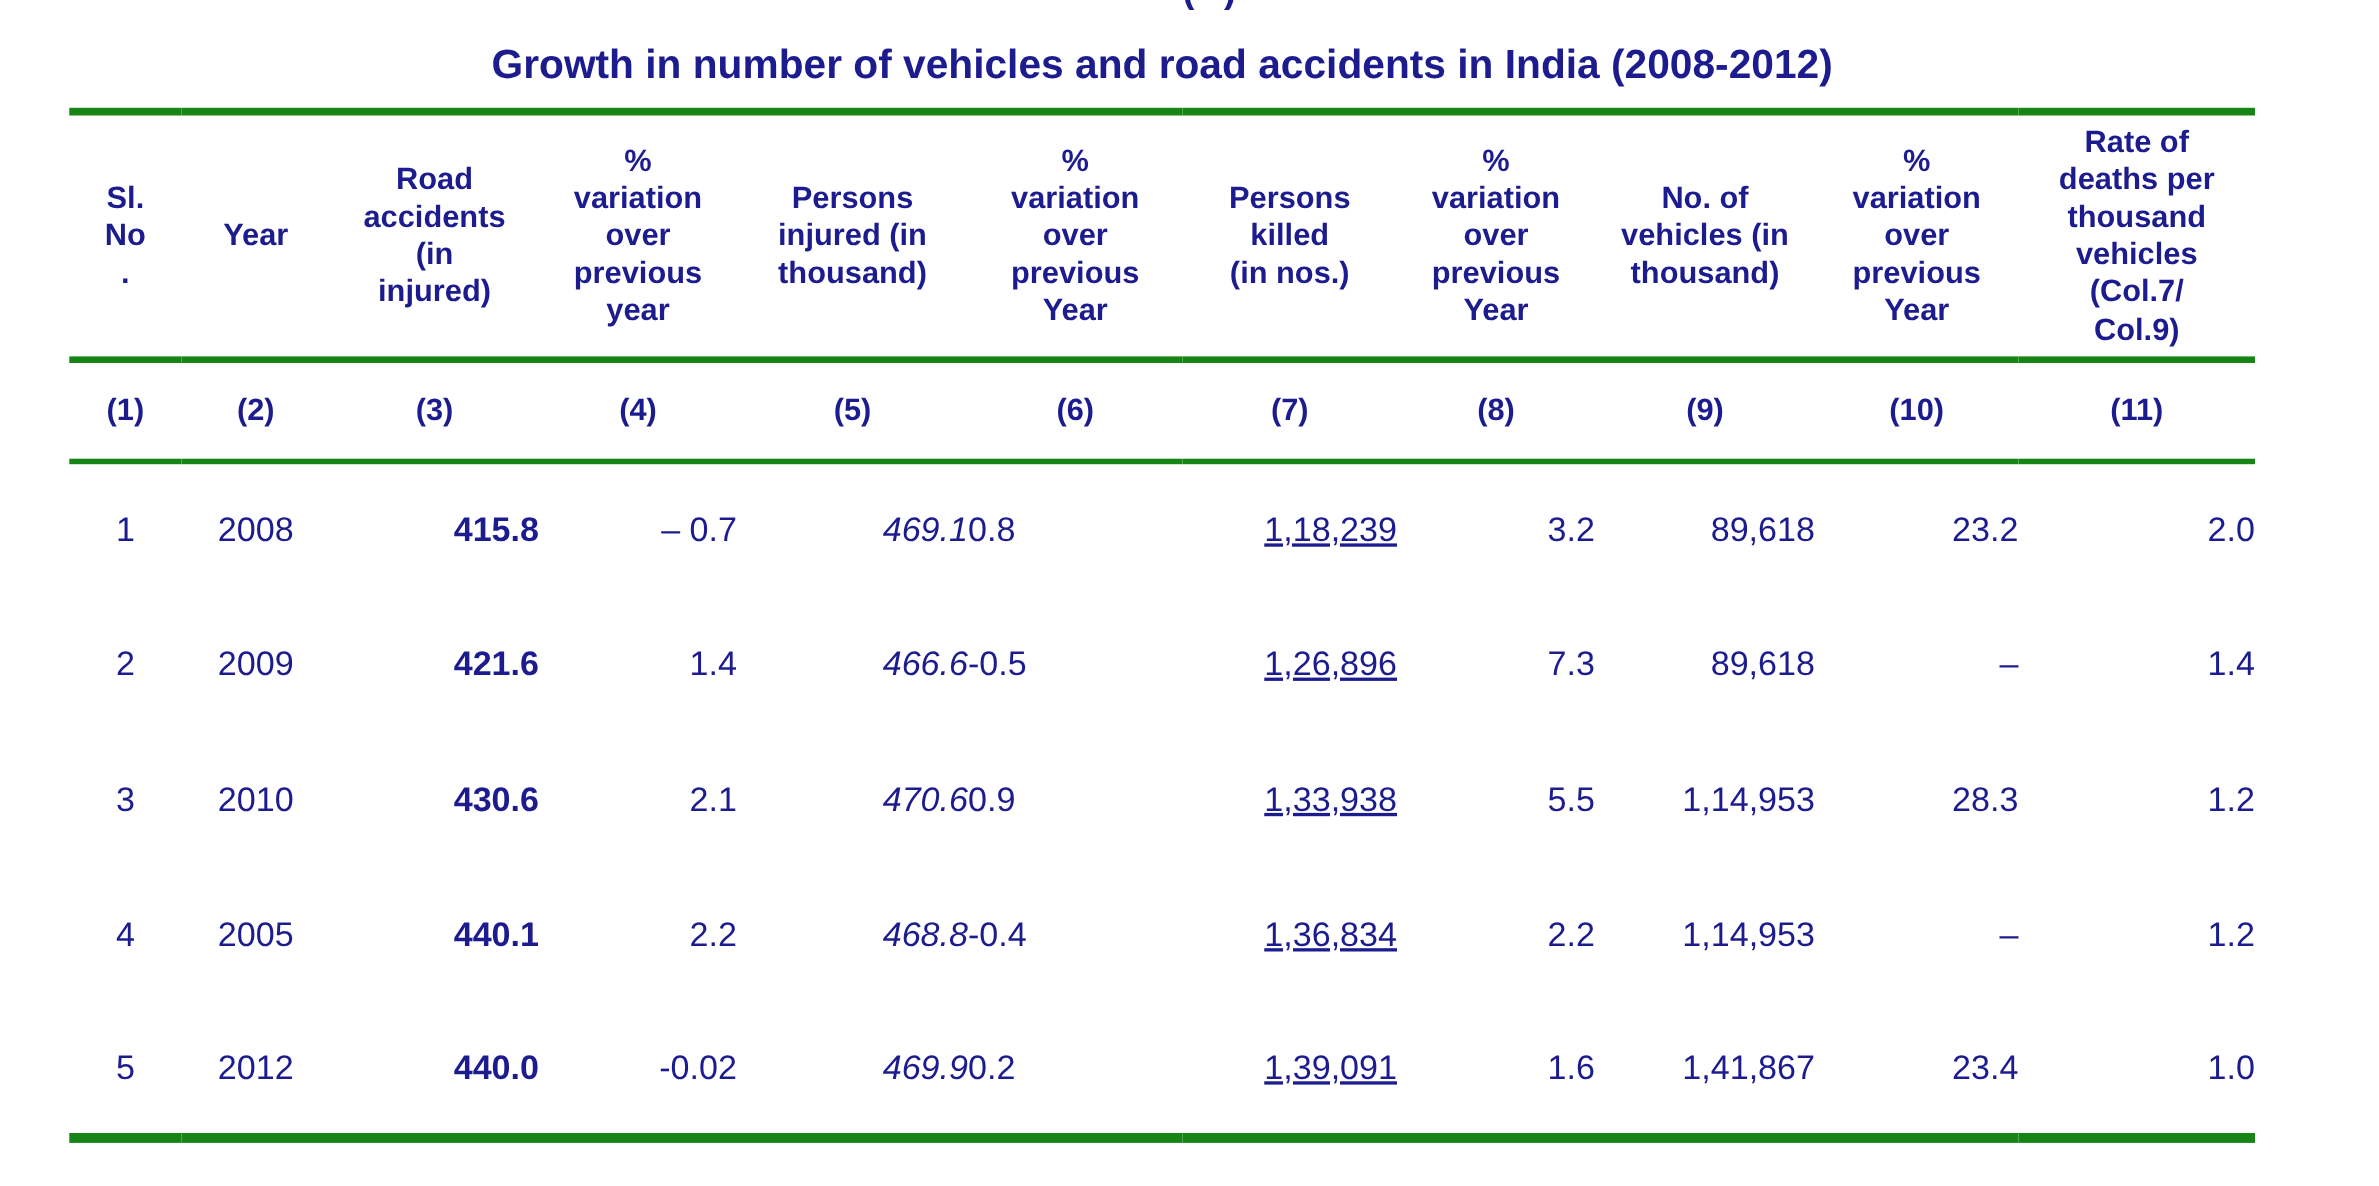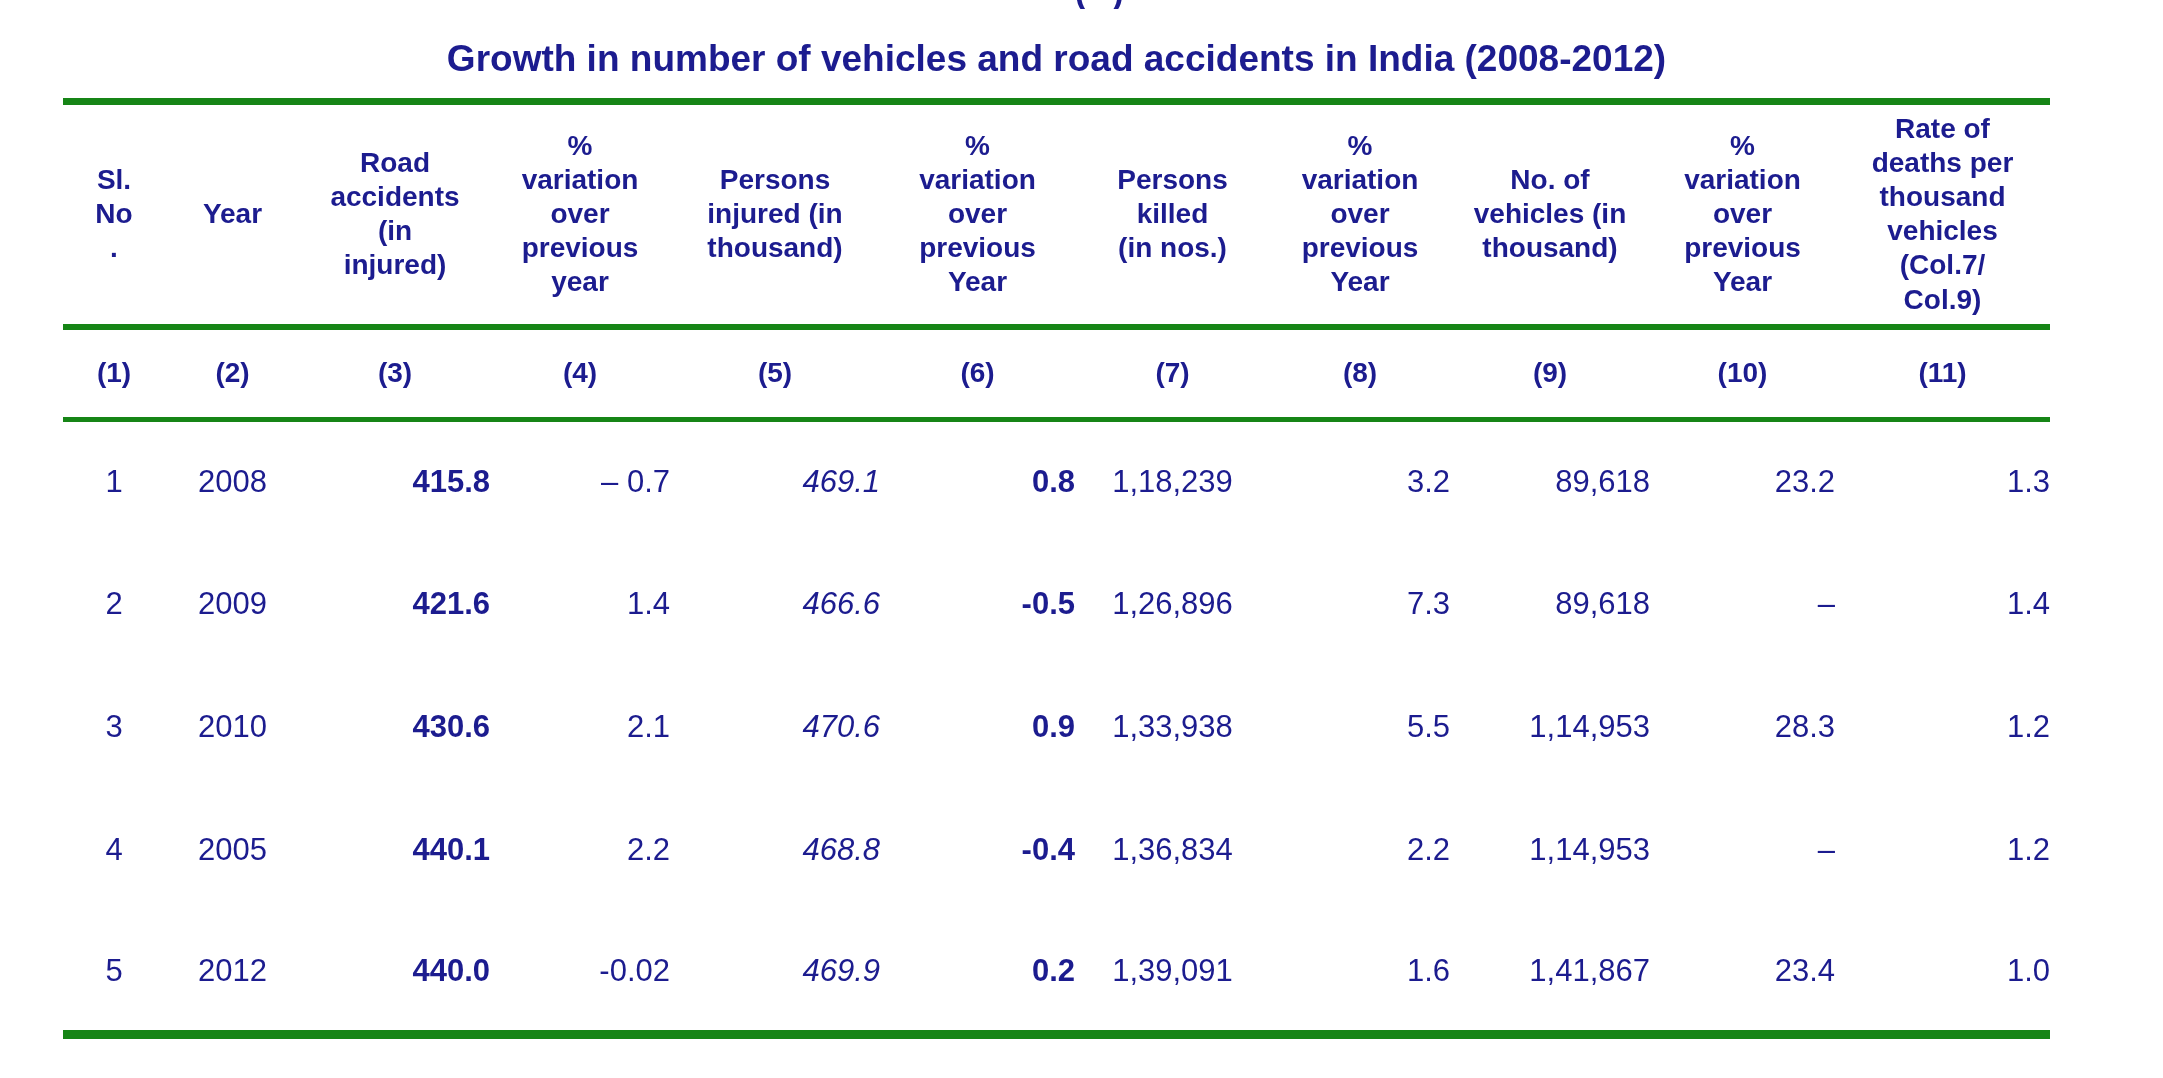--- a/index.html
+++ b/index.html
@@ -46,22 +46,22 @@
     font-size:28px; font-weight:bold; text-align:center;
     border-bottom:5px solid #168516;
   }
   tbody tr { height:123px; }
   tbody td { font-size:31px; font-weight:normal; }
   
   td.c1, td.c2 { text-align:center; }
   td.c3 { text-align:right; padding-right:13px;font-weight:bold; }
   td.c4 { text-align:right; padding-right:10px; }
   td.c5 { text-align:right; padding-right:15px;font-style:italic; }
-  td.c6 { text-align:right; padding-right:15px;font-weight:bold; }
-  td.c7 { text-align:center; padding-right:17px; }
+  td.c6 { text-align:left; padding-right:15px; }
+  td.c7 { text-align:right; padding-right:17px;text-decoration:underline; }
   td.c8 { text-align:right; padding-right:15px; }
   td.c9 { text-align:right; padding-right:16px; }
   td.c10 { text-align:right; padding-right:15px; }
   td.c11 { text-align:right; padding-right:110px; }
 </style>
 </head>
 <body>
 
 <div class="clipped-top">
     <span>()</span>
@@ -148,21 +148,21 @@
       <td class="c1">1</td>
       <td class="c2">2008</td>
       <td class="c3">415.8</td>
       <td class="c4">– 0.7</td>
       <td class="c5">469.1</td>
       <td class="c6">0.8</td>
       <td class="c7">1,18,239</td>
       <td class="c8">3.2</td>
       <td class="c9">89,618</td>
       <td class="c10">23.2</td>
-      <td class="c11">1.3</td>
+      <td class="c11">2.0</td>
     </tr>
     <tr>
       <td class="c1">2</td>
       <td class="c2">2009</td>
       <td class="c3">421.6</td>
       <td class="c4">1.4</td>
       <td class="c5">466.6</td>
       <td class="c6">-0.5</td>
       <td class="c7">1,26,896</td>
       <td class="c8">7.3</td>

